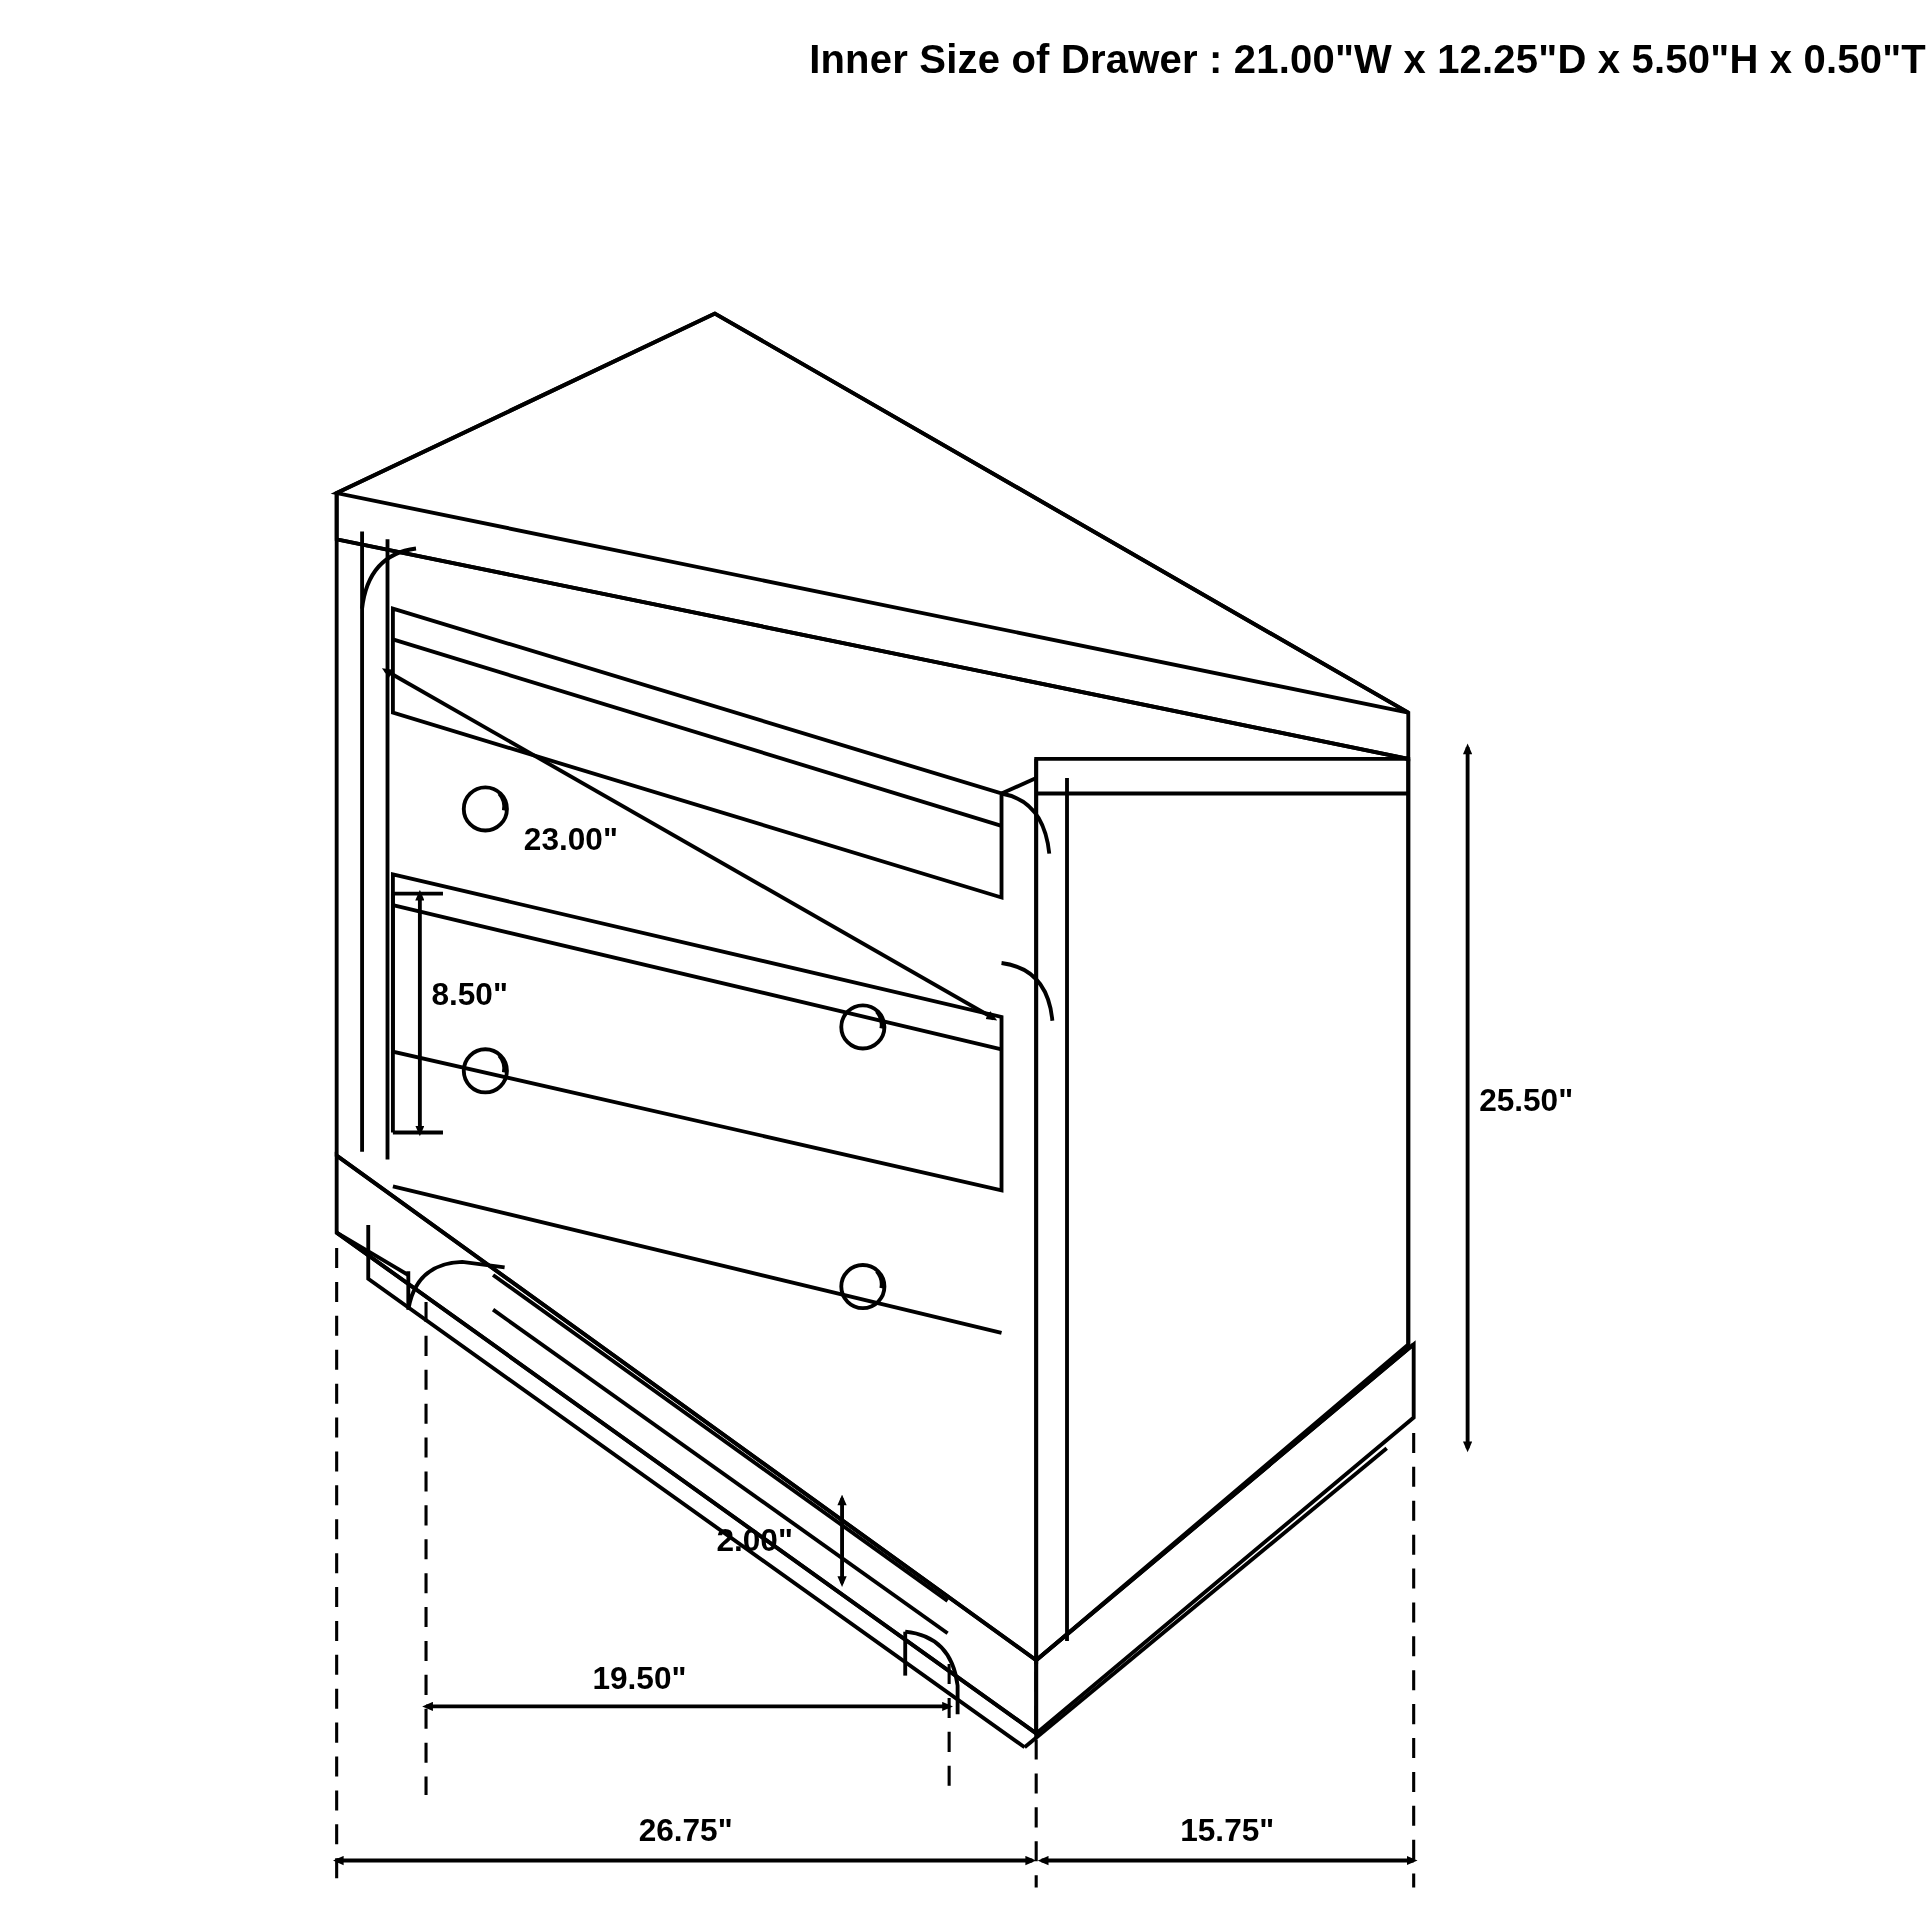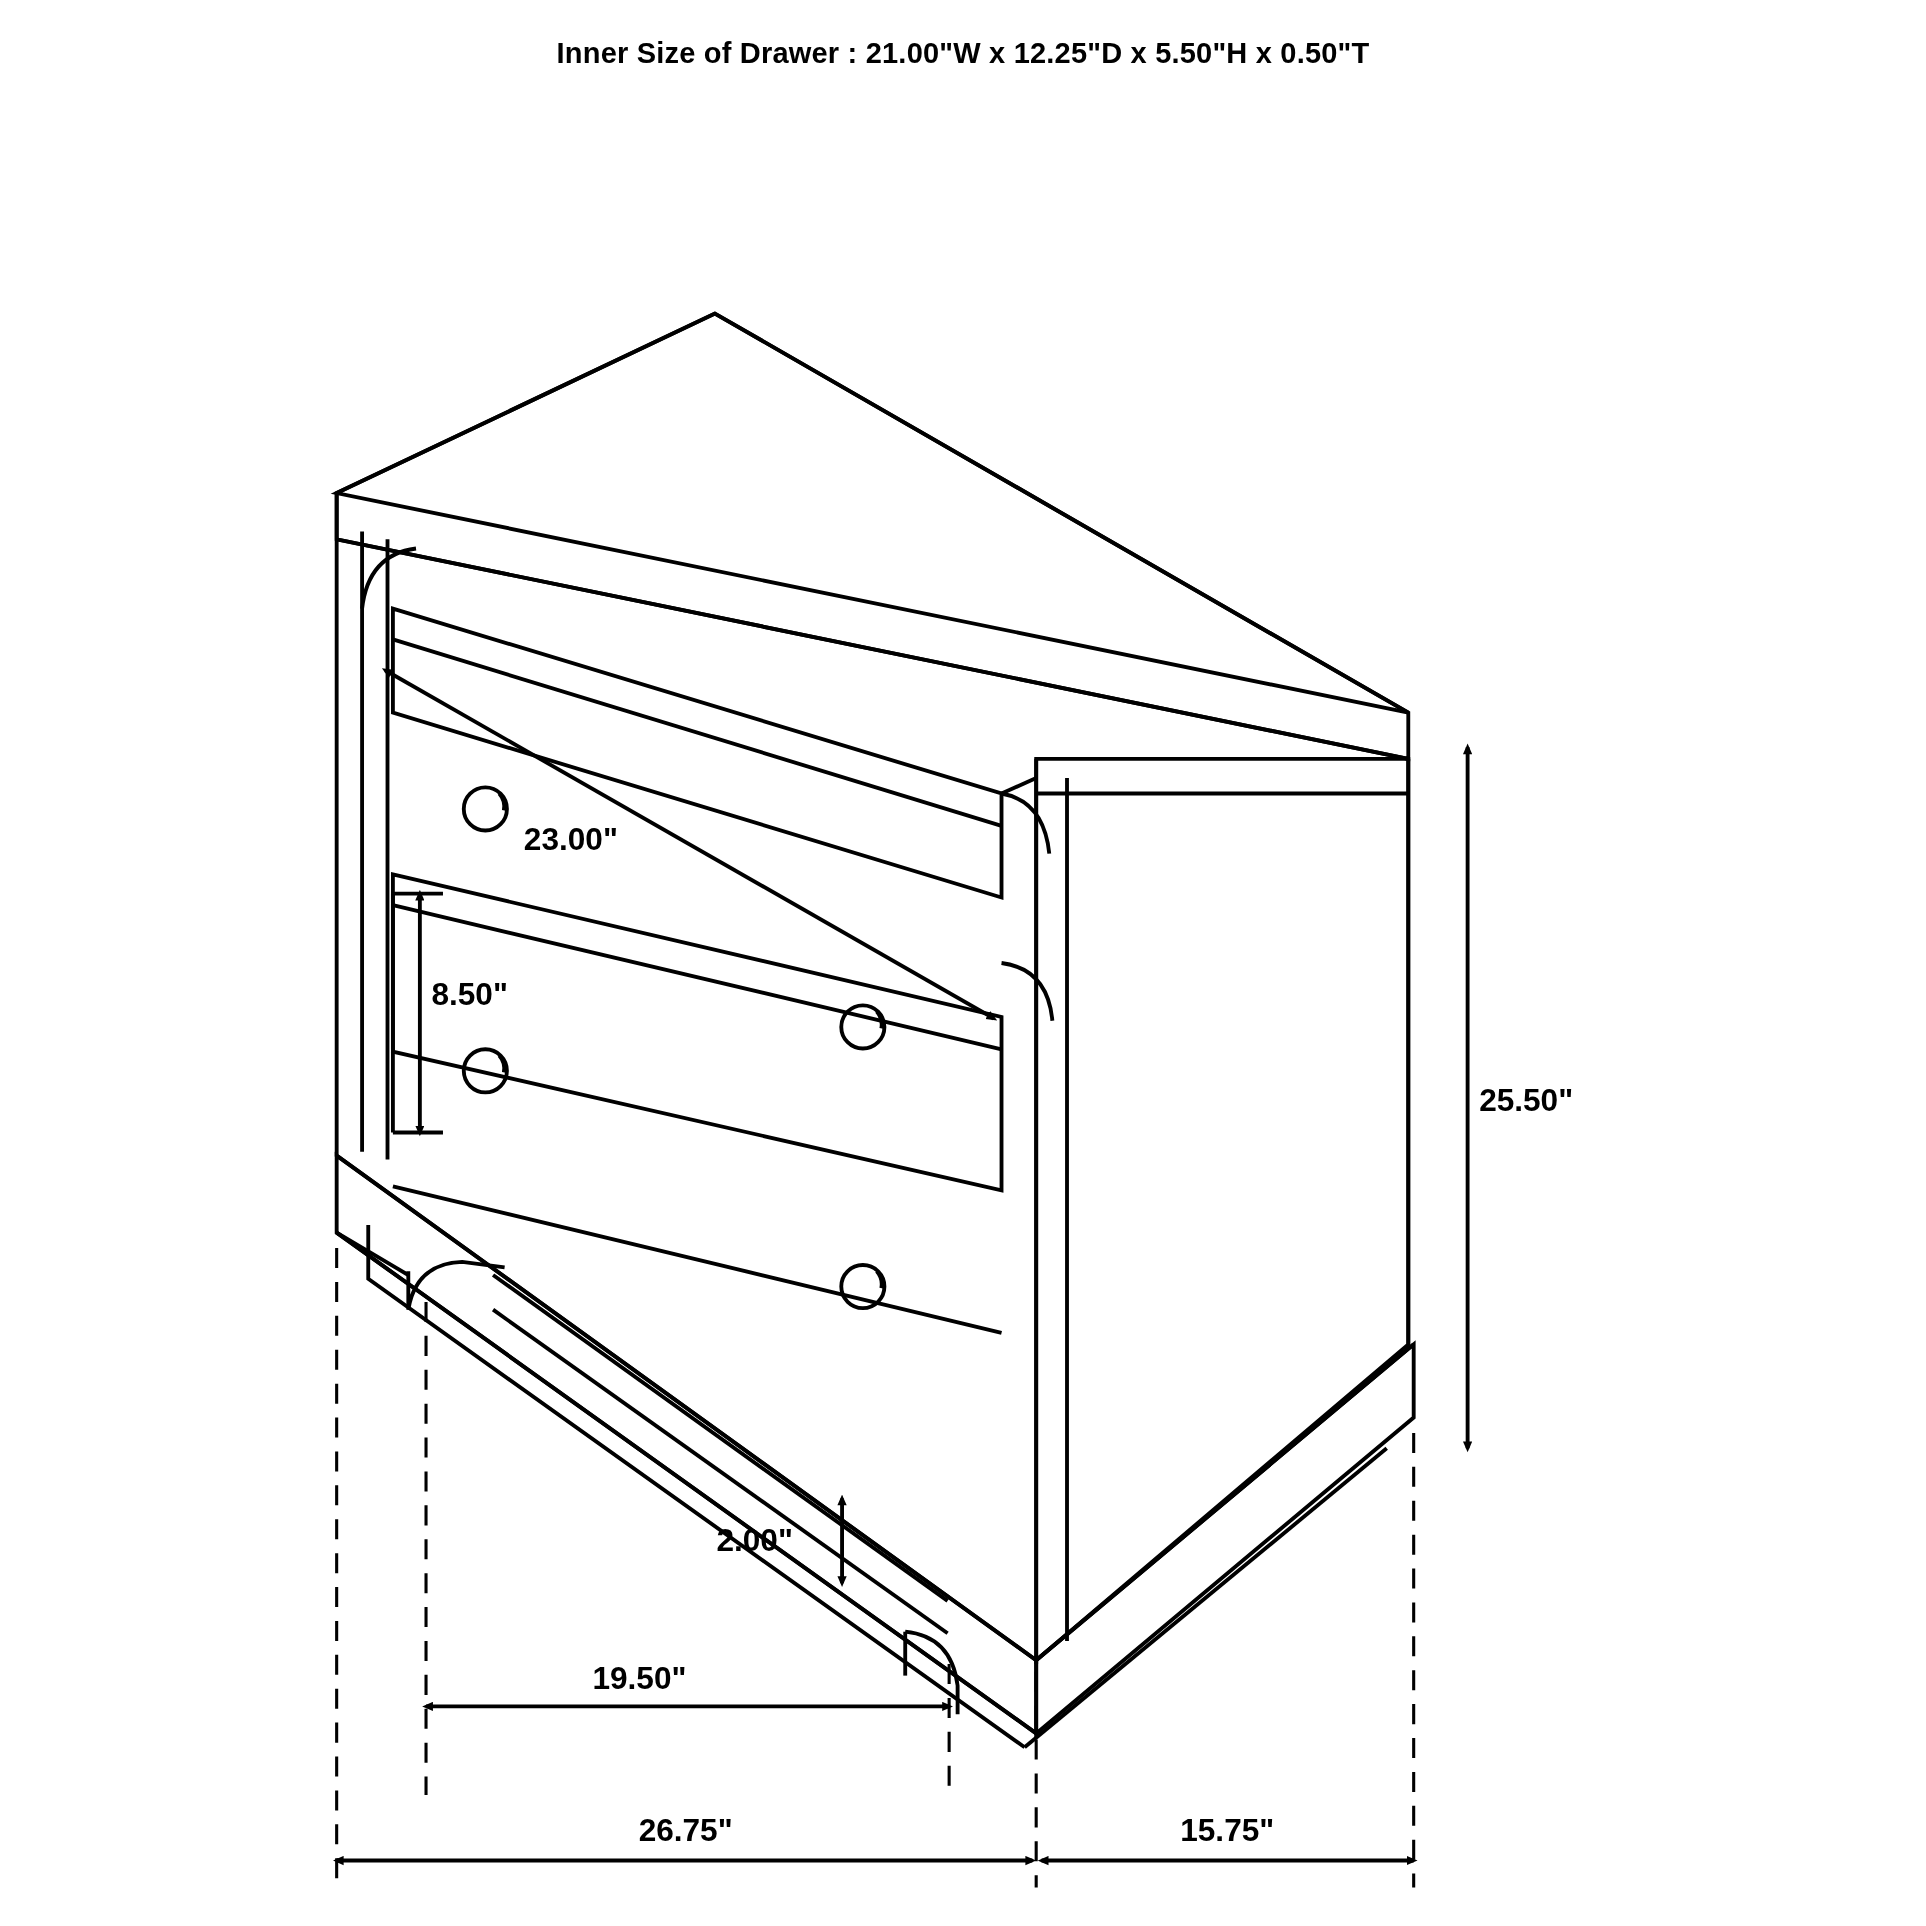--- a/index.html
+++ b/index.html
@@ -17,22 +17,22 @@
   #stage {
     position: relative;
     width: 1926px;
     height: 1926px;
   }
   #title {
     position: absolute;
     top: 37px;
     left: 0;
     width: 1926px;
-    text-align: center;
-    font-size: 29px;
+    text-align: right;
+    font-size: 40px;
     font-weight: bold;
     letter-spacing: 0.2px;
     white-space: nowrap;
   }
   svg#drawing {
     position: absolute;
     top: 0;
     left: 0;
     width: 1926px;
     height: 1926px;

